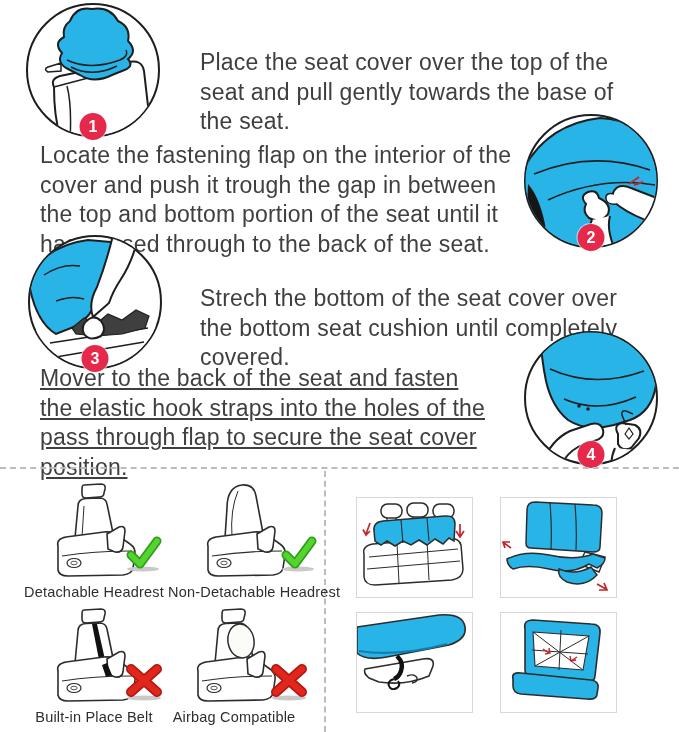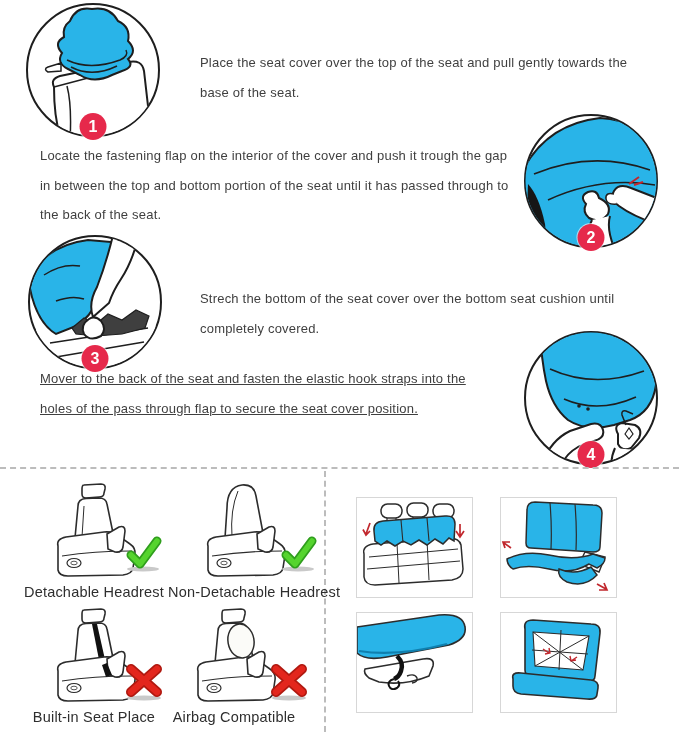--- a/index.html
+++ b/index.html
@@ -2,21 +2,21 @@
 <html style="--cover-blue: #29B4E8; --badge-pink: #E6294B; --text-gray: #3F3F3F; --check-green: #55D42E; --check-green-dark: #2F9E1D; --cross-red: #E3261D; --cross-red-dark: #B01910; --arrow-red: #C1272D; --divider-gray: #BCBCBC; --box-border: #D7D7D7;"><head>
 <meta charset="utf-8">
 <style>
   html,body { margin:0; padding:0; background:#fff; }
   .canvas {
     position:relative; width:679px; height:732px; background:#ffffff;
     font-family:"Liberation Sans", sans-serif; overflow:hidden;
   }
   
   .step-text {
-    position:absolute; margin:0; font-size:13px; line-height:29.5px;
+    position:absolute; margin:0; font-size:23px; line-height:29.5px;
     color:var(--text-gray); letter-spacing:0.2px;
   }
   .t1 { left:200px; top:48px;  width:452px; }
   .t2 { left:40px;  top:141px; width:478px; }
   .t3 { left:200px; top:284px; width:420px; }
   .t4 { left:40px;  top:364px; width:452px;text-decoration:underline; }
 
   
   .illus { position:absolute; width:138px; height:138px; }
   .c1 { left:24px;  top:1px;   }
@@ -236,21 +236,21 @@
       <path d="M63,52 L75,45 Q81,43 81,49 L79,65 Q78,71 71,70 L64,67 Z" class="white ink2" stroke-width="1.6"></path>
       <path d="M58,58 L62,70 L68,68 L63,56 Z" fill="#111111"></path>
       <ellipse cx="30" cy="81" rx="7" ry="4.5" class="white ink2" stroke-width="1.2"></ellipse>
       <ellipse cx="30" cy="81" rx="3.2" ry="1.8" class="nofill ink2" stroke-width="0.8"></ellipse>
     </svg>
     <svg class="mark" width="42" height="42" viewBox="0 0 42 42">
       <ellipse cx="21" cy="37" rx="17" ry="2.6" fill="#c9c9c9"></ellipse>
       <path d="M8,8 L34,31 M34,8 L8,31" class="nofill" stroke="var(--cross-red-dark)" stroke-width="10" stroke-linecap="round"></path>
       <path d="M8,8 L34,31 M34,8 L8,31" class="nofill" stroke="var(--cross-red)" stroke-width="6.5" stroke-linecap="round"></path>
     </svg>
-    <span class="compat-label">Built-in Seat Place</span>
+    <span class="compat-label">Built-in Place Belt</span>
   </div>
 
   <div class="compat-item ciD">
     <svg class="seat-art" width="100" height="100" viewBox="0 0 100 100">
       <path d="M40,3 L57,2 Q62,2 61,7 L60,11 Q60,15 55,15 L42,16 Q38,16 38,12 L38,7 Q38,3 40,3 Z" class="white ink2" stroke-width="1.6"></path>
       <path d="M31,56 L34,24 Q34,17 42,16.5 L55,16 Q62,16 63,22 L69,51 Q70,57 62,58 L38,59 Q32,59 31,56 Z" class="white ink2" stroke-width="1.6"></path>
       <path d="M14,64 Q12,57 22,55 L60,50 Q70,49 76,55 L86,62 Q92,66 91,73 L89,86 Q88,92 79,93 L24,94 Q15,94 14,88 Z" class="white ink2" stroke-width="1.6"></path>
       <path d="M18,74 Q50,69 88,69" class="nofill ink2" stroke-width="1.1"></path>
       <path d="M63,52 L75,45 Q81,43 81,49 L79,65 Q78,71 71,70 L64,67 Z" class="white ink2" stroke-width="1.6"></path>
       <ellipse cx="57" cy="34" rx="13" ry="17" transform="rotate(-10 57 34)" fill="#fbfbf8" class="ink2" stroke-width="1.5"></ellipse>

